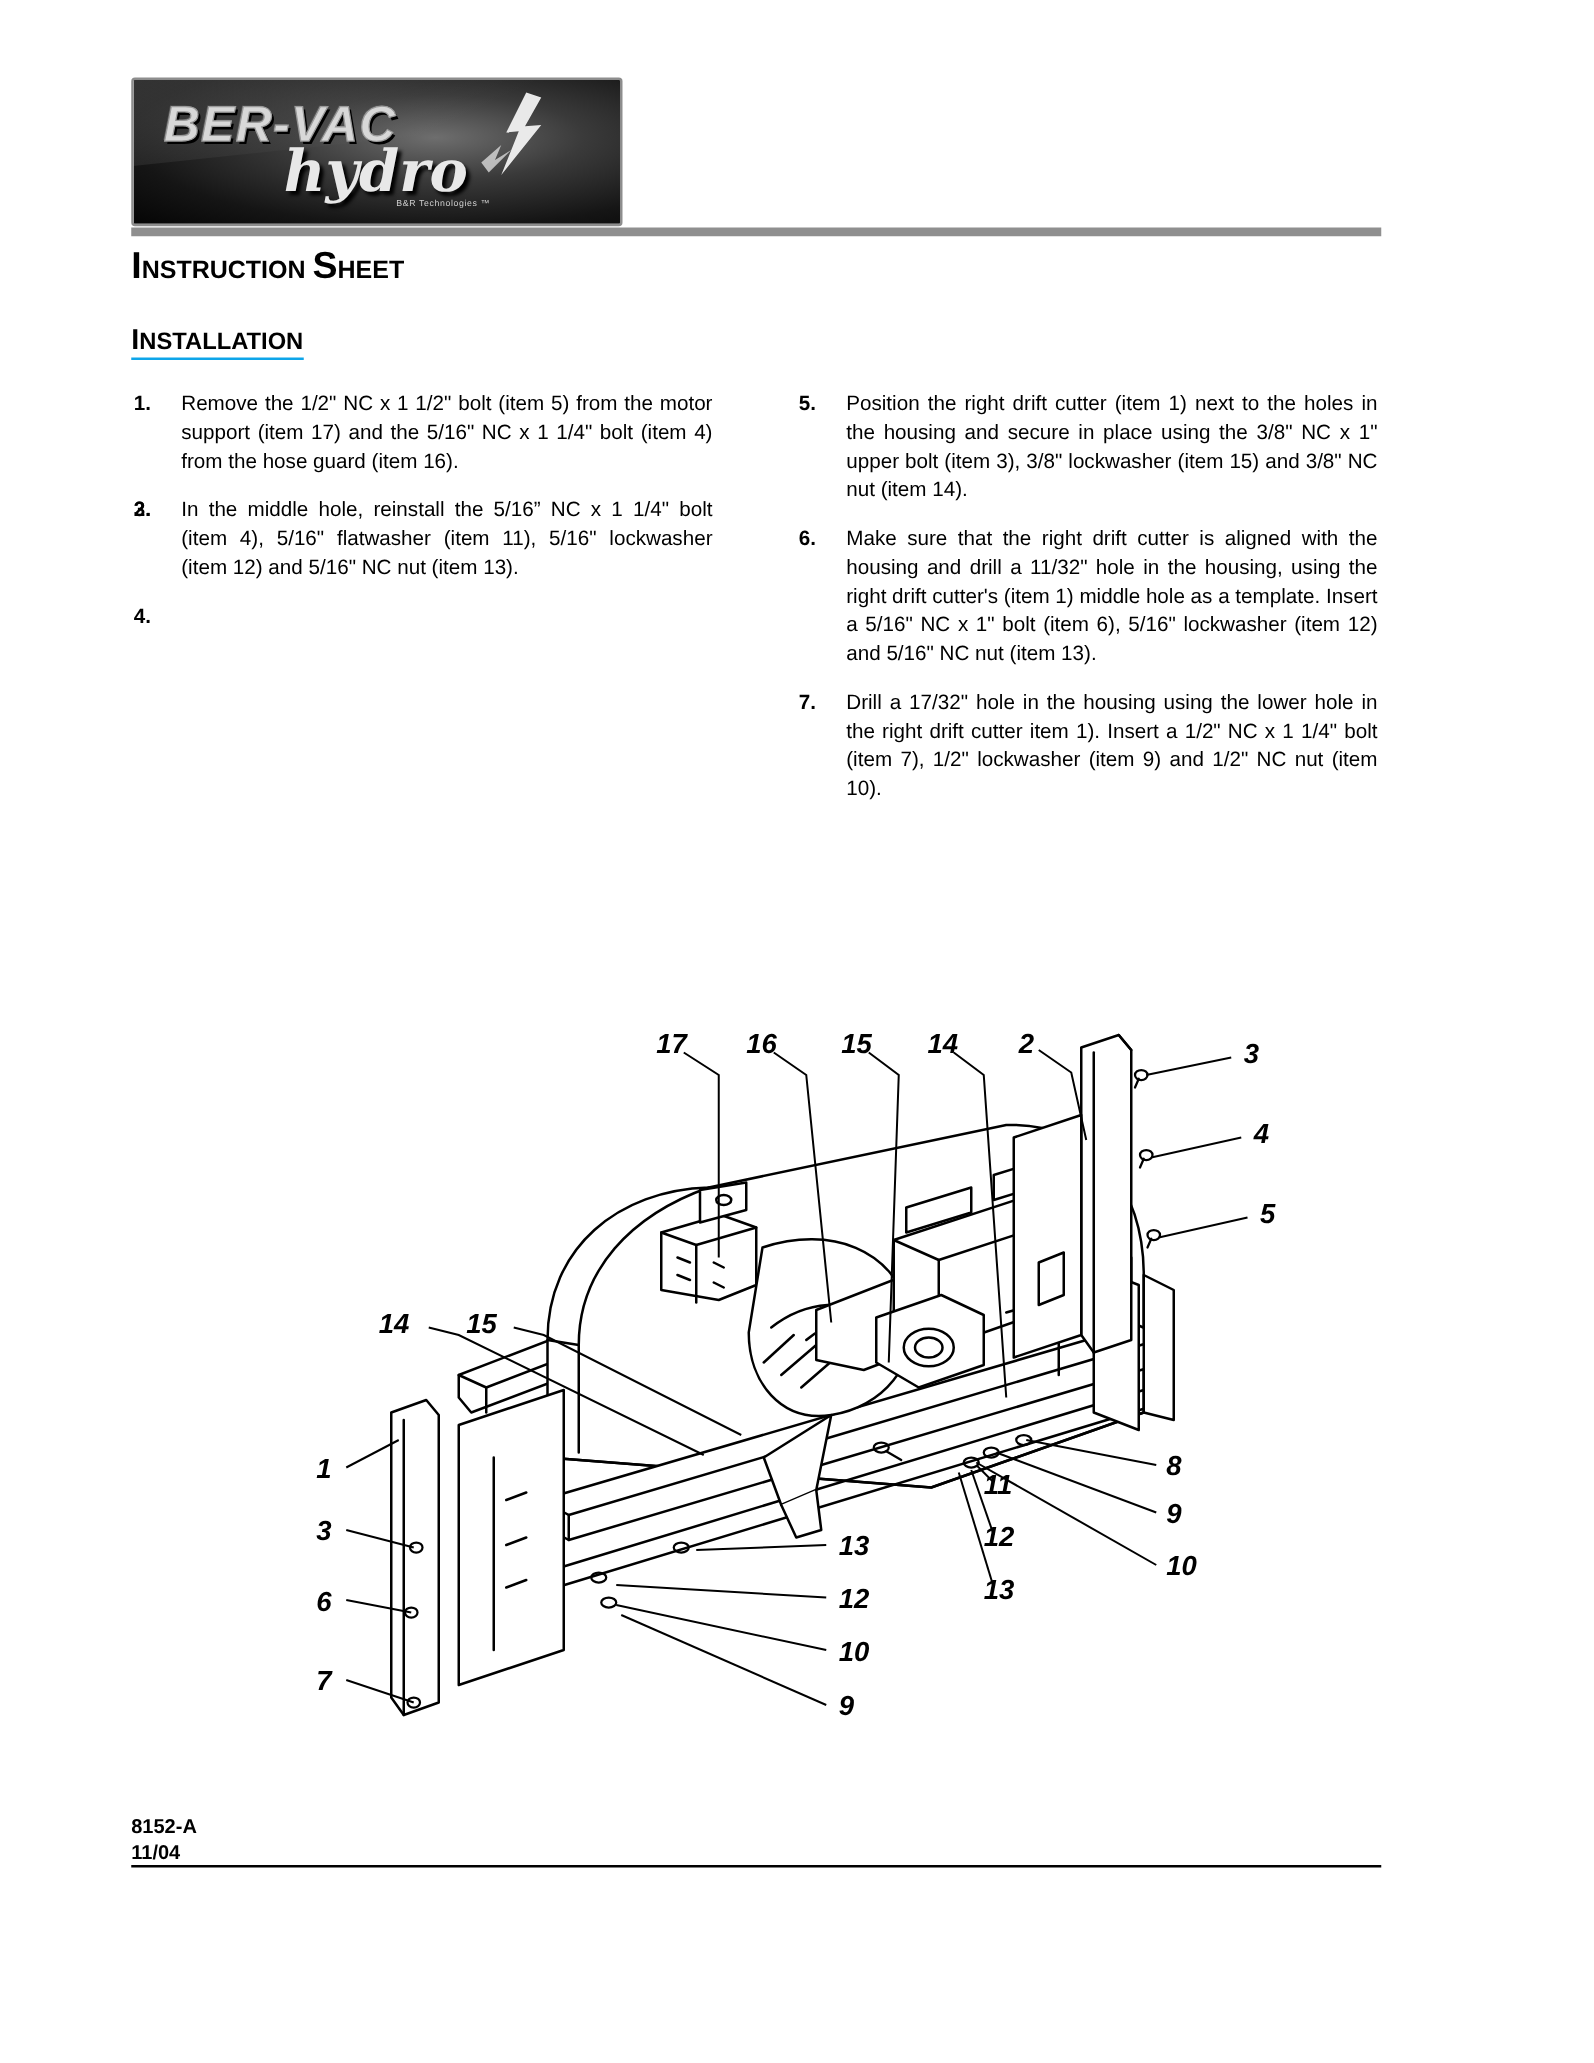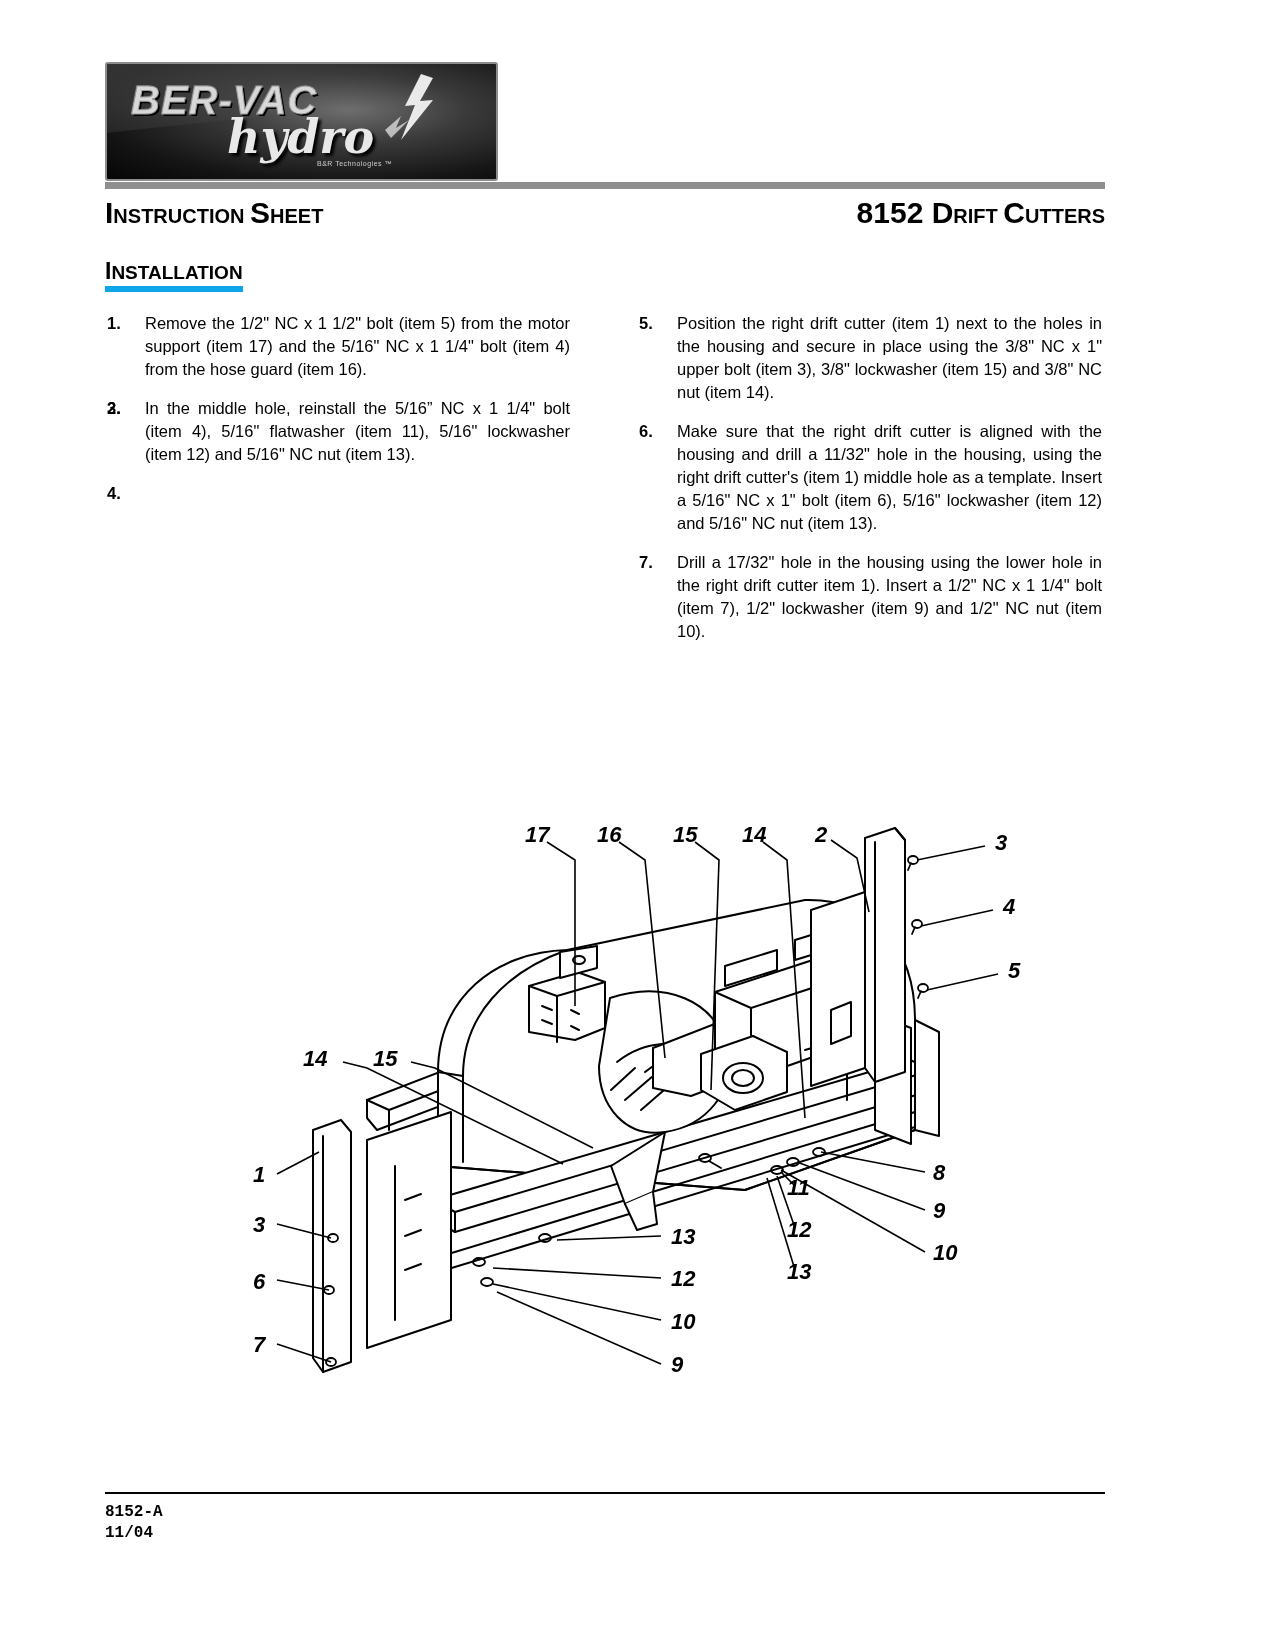--- a/index.html
+++ b/index.html
@@ -128,21 +128,21 @@
   }
   .smallcap {
     font-size: 20px;
   }
   .h-section {
     position: absolute;
     left: 105px;
     top: 258px;
     font-size: 23px;
     font-weight: bold;
-    border-bottom: 6px solid #0ea5e9;
+    border-bottom: 2px solid #0ea5e9;
     padding-bottom: 1px;
   }
   .h-section .smallcap { font-size: 19px; }
 
   
   .col {
     position: absolute;
     top: 312px;
     width: 465px;
     font-size: 16.5px;
@@ -172,25 +172,24 @@
     width: 1000px;
     height: 660px;
     font-style: italic;
   }
   .figure svg { display: block; }
 
   
   .footer {
     position: absolute;
     left: 105px;
-    top: 1502px;
+    top: 1451px;
     font-size: 16px;
     font-weight: bold;
     line-height: 21px;
-    font-family: Liberation Mono, monospace;
   }
 </style>
 </head>
 <body>
 
 <div class="page">
 
   <div class="logo-wrap">
     <div class="logo-box">
       <div class="logo-sheen"></div>
@@ -203,23 +202,20 @@
       </svg>
     </div>
   </div>
 
   <div class="rule-top"></div>
 
   <div class="h-title-left">
     <span>I</span><span class="smallcap">NSTRUCTION </span><span>S</span><span class="smallcap">HEET</span>
   </div>
 
-  <div class="h-title-right">
-    <span>8152 </span><span>D</span><span class="smallcap">RIFT </span><span>C</span><span class="smallcap">UTTERS</span>
-  </div>
 
   <div class="h-section">
     <span>I</span><span class="smallcap">NSTALLATION</span>
   </div>
 
   <div class="col col-left">
     <div class="step">
       <span class="num">1.</span>
       <span>Remove the 1/2" NC x 1 1/2" bolt (item 5) from the motor support (item 17) and the 5/16" NC x 1 1/4" bolt (item 4) from the hose guard (item 16).</span>
     </div>

